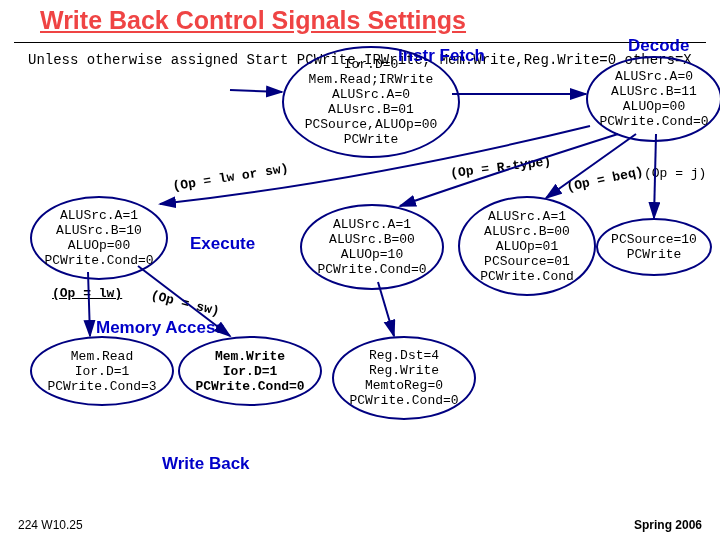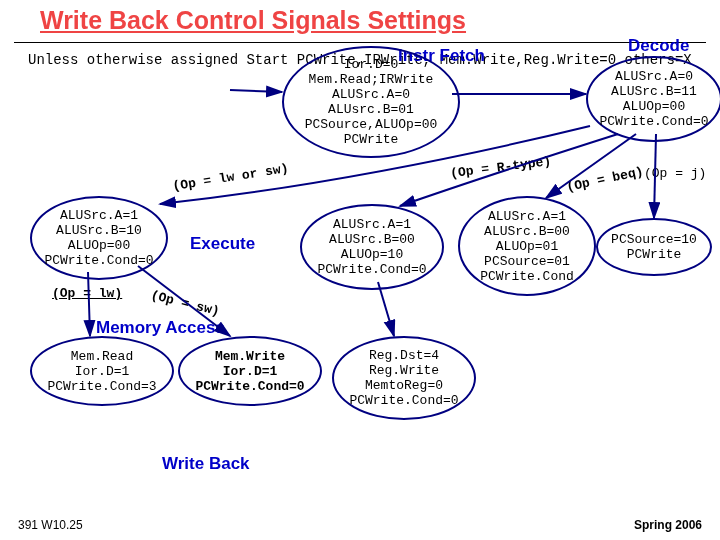--- a/index.html
+++ b/index.html
@@ -171,15 +171,15 @@
 
     <line x1="656" y1="134" x2="654" y2="218" stroke="#000080" stroke-width="2" marker-end="url(#ah)"></line>
 
     <line x1="88" y1="272" x2="90" y2="336" stroke="#000080" stroke-width="2" marker-end="url(#ah)"></line>
 
     <line x1="138" y1="266" x2="230" y2="336" stroke="#000080" stroke-width="2" marker-end="url(#ah)"></line>
 
     <line x1="378" y1="282" x2="394" y2="336" stroke="#000080" stroke-width="2" marker-end="url(#ah)"></line>
   </svg>
 
-  <div class="footer-left">391 W10.25</div>
+  <div class="footer-left">224 W10.25</div>
   <div class="footer-right">Spring 2006</div>
 </div>
 
 </body></html>

